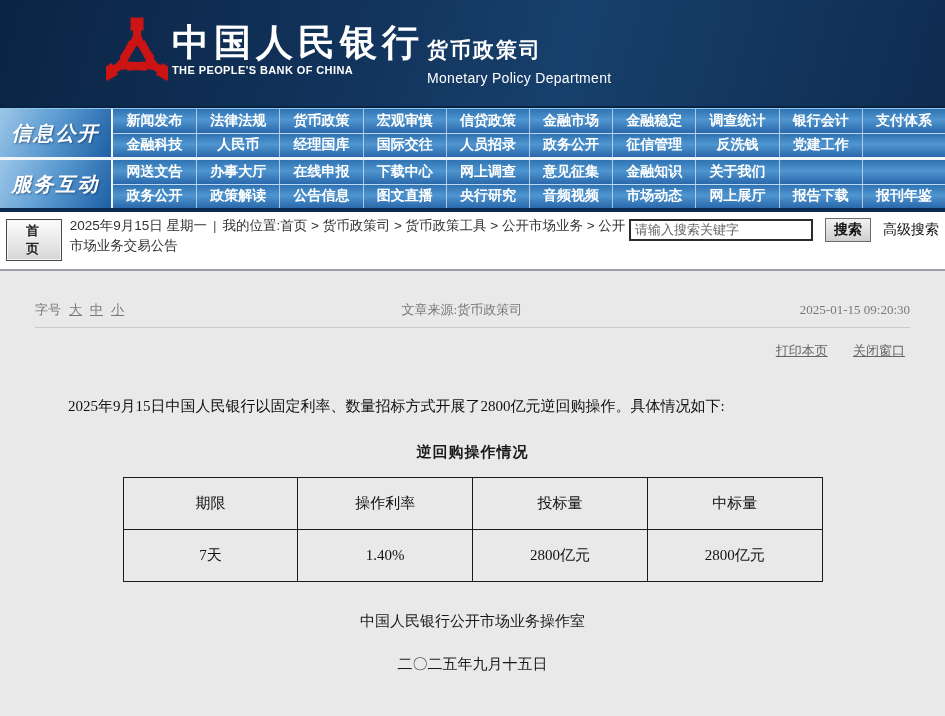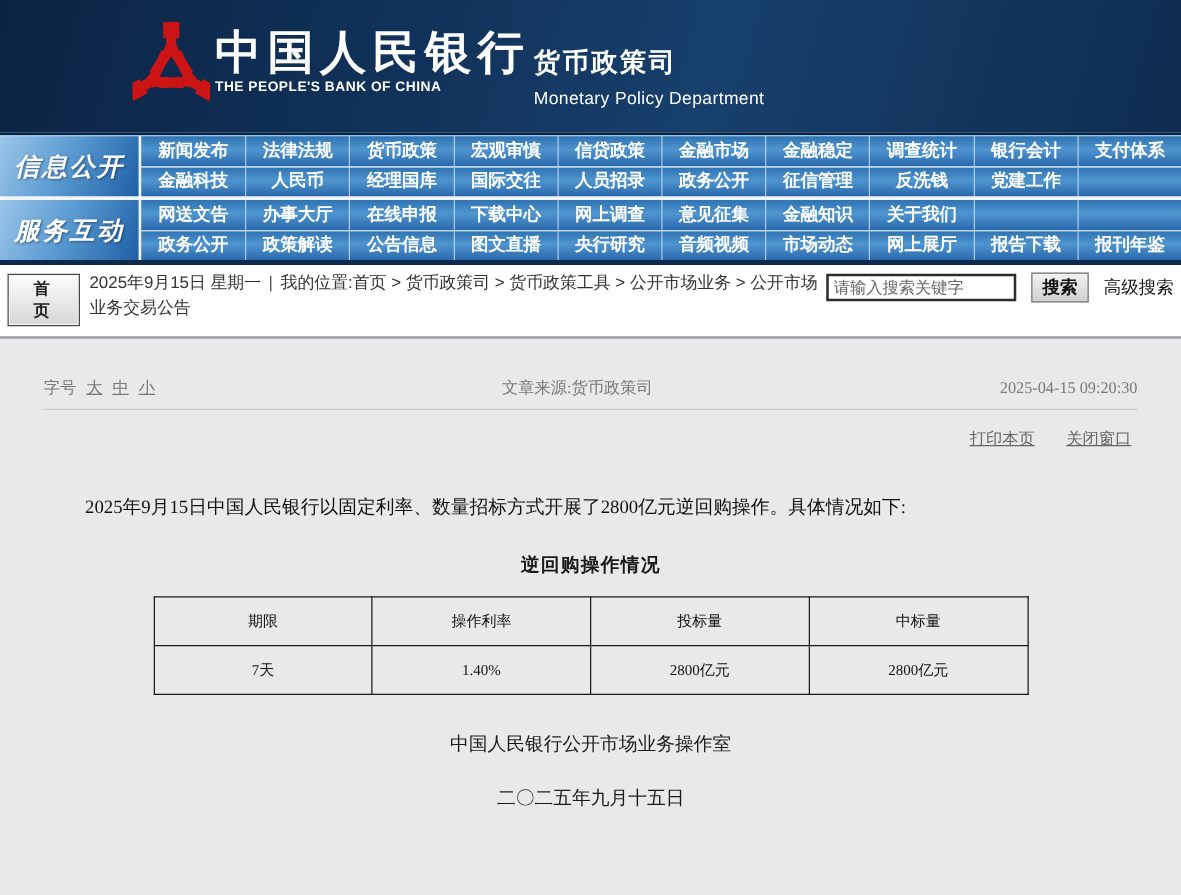--- a/index.html
+++ b/index.html
@@ -49,21 +49,21 @@
   .home-btn {
     margin-top:3px; padding:2px 10px; font-size:13px; font-weight:bold; color:#222; letter-spacing:3px;
     background:linear-gradient(180deg,#fdfdfd,#d6d6d6); border:1px solid #4a4a4a; cursor:pointer;
     box-shadow:inset 0 0 0 1px #f4f4f4;
   }
   .crumb-text { width:640px; margin-left:8px; font-size:13.5px; color:#333; line-height:1.45; }
   .crumb-text .sep { margin:0 6px; color:#555; }
   .crumb-path { cursor:pointer; }
   .search-area { margin-left:auto; display:flex; align-items:center; white-space:nowrap; padding-top:2px; }
   .search-input {
-    width:152px; height:22px; border:2px solid #2b2b2b; font-size:13px; padding:0 4px;
+    width:184px; height:22px; border:2px solid #2b2b2b; font-size:13px; padding:0 4px;
     font-family:Liberation Serif, serif; color:#333; background:#fff;
   }
   .search-input::placeholder { color:#666; }
   .search-btn {
     margin-left:12px; padding:2px 8px; font-size:14px; font-weight:bold; color:#111;
     background:linear-gradient(180deg,#f2f2f2,#cfcfcf); border:1px solid #6b6b6b; cursor:pointer;
   }
   .adv-search { margin-left:12px; font-size:14px; color:#111; cursor:pointer; }
   .grey-rule { height:2px; background:#9fa0a8; }
 
@@ -78,22 +78,22 @@
   .meta-left { display:flex; align-items:center; gap:8px; }
   .size-link { text-decoration:underline; cursor:pointer; color:#787878; }
   .meta-center { flex:1; text-align:center; }
   .meta-right { text-align:right; }
   .action-links { text-align:right; margin:14px 40px 0 0; font-size:13px; }
   .action-links .al { color:#666; text-decoration:underline; cursor:pointer; margin-left:22px; }
   .body-para { margin:34px 38px 0 38px; font-size:15px; line-height:1.6; text-indent:2em; color:#111; }
   .table-title { text-align:center; font-size:15px; font-weight:bold; margin-top:25px; letter-spacing:1px; }
   .op-table { width:700px; margin:15px auto 0 auto; border-collapse:collapse; }
   .op-table td {
-    border:1px solid #1a1a1a; height:39px; text-align:center; vertical-align:middle;
-    font-size:12px; color:#111; width:25%;
+    border:1px solid #1a1a1a; height:52px; text-align:center; vertical-align:middle;
+    font-size:15px; color:#111; width:25%;
   }
   .signature { text-align:center; font-size:15px; margin-top:30px; }
   .sign-date { text-align:center; font-size:15px; margin-top:24px; }
 </style>
 </head>
 <body>
 
 <div class="header">
   <div class="logo-wrap">
     <svg width="62" height="74" viewBox="0 0 62 74" xmlns="http://www.w3.org/2000/svg">
@@ -198,21 +198,21 @@
   <div class="meta-row">
     <div class="meta-left">
       <span>字号</span>
       <span class="size-link">大</span>
       <span class="size-link">中</span>
       <span class="size-link">小</span>
     </div>
     <div class="meta-center">
       <span>文章来源:</span><span>货币政策司</span>
     </div>
-    <div class="meta-right">2025-04-15 09:20:30</div>
+    <div class="meta-right">2025-01-15 09:20:30</div>
   </div>
 
   <div class="action-links">
     <span class="al">打印本页</span>
     <span class="al">关闭窗口</span>
   </div>
 
   <p class="body-para">2025年9月15日中国人民银行以固定利率、数量招标方式开展了2800亿元逆回购操作。具体情况如下:</p>
 
   <div class="table-title">逆回购操作情况</div>

